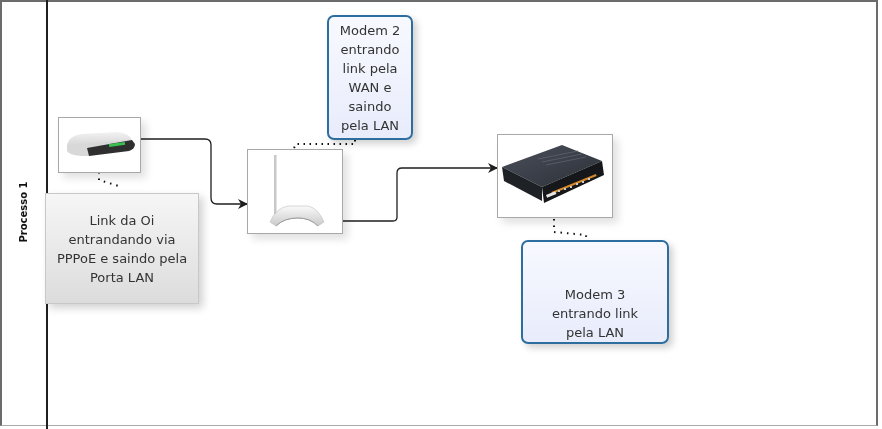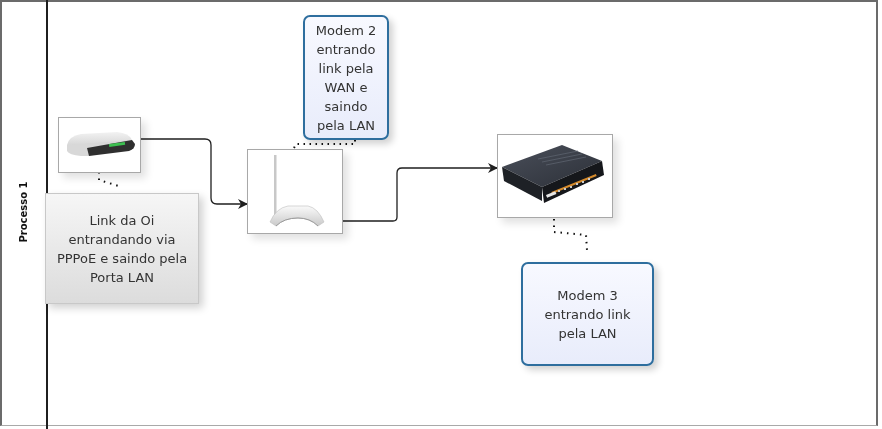--- a/index.html
+++ b/index.html
@@ -91,26 +91,26 @@
   </svg>
 </div>
 
 <div class="note-grey">
   <span class="note-text">Link da Oi
 entrandando via
 PPPoE e saindo pela
 Porta LAN</span>
 </div>
 
-<div class="note-blue" style="left:303px;top:15px;width:86px;height:125px;">
+<div class="note-blue" style="left:327px;top:15px;width:86px;height:125px;">
   <span class="note-text">Modem 2
 entrando
 link pela
 WAN e
 saindo
 pela LAN</span>
 </div>
 
-<div class="note-blue" style="left:521px;top:262px;width:133px;height:104px;">
+<div class="note-blue" style="left:521px;top:240px;width:148px;height:104px;align-items:flex-end;">
   <span class="note-text">Modem 3
 entrando link
 pela LAN</span>
 </div>
 
 </body></html>

